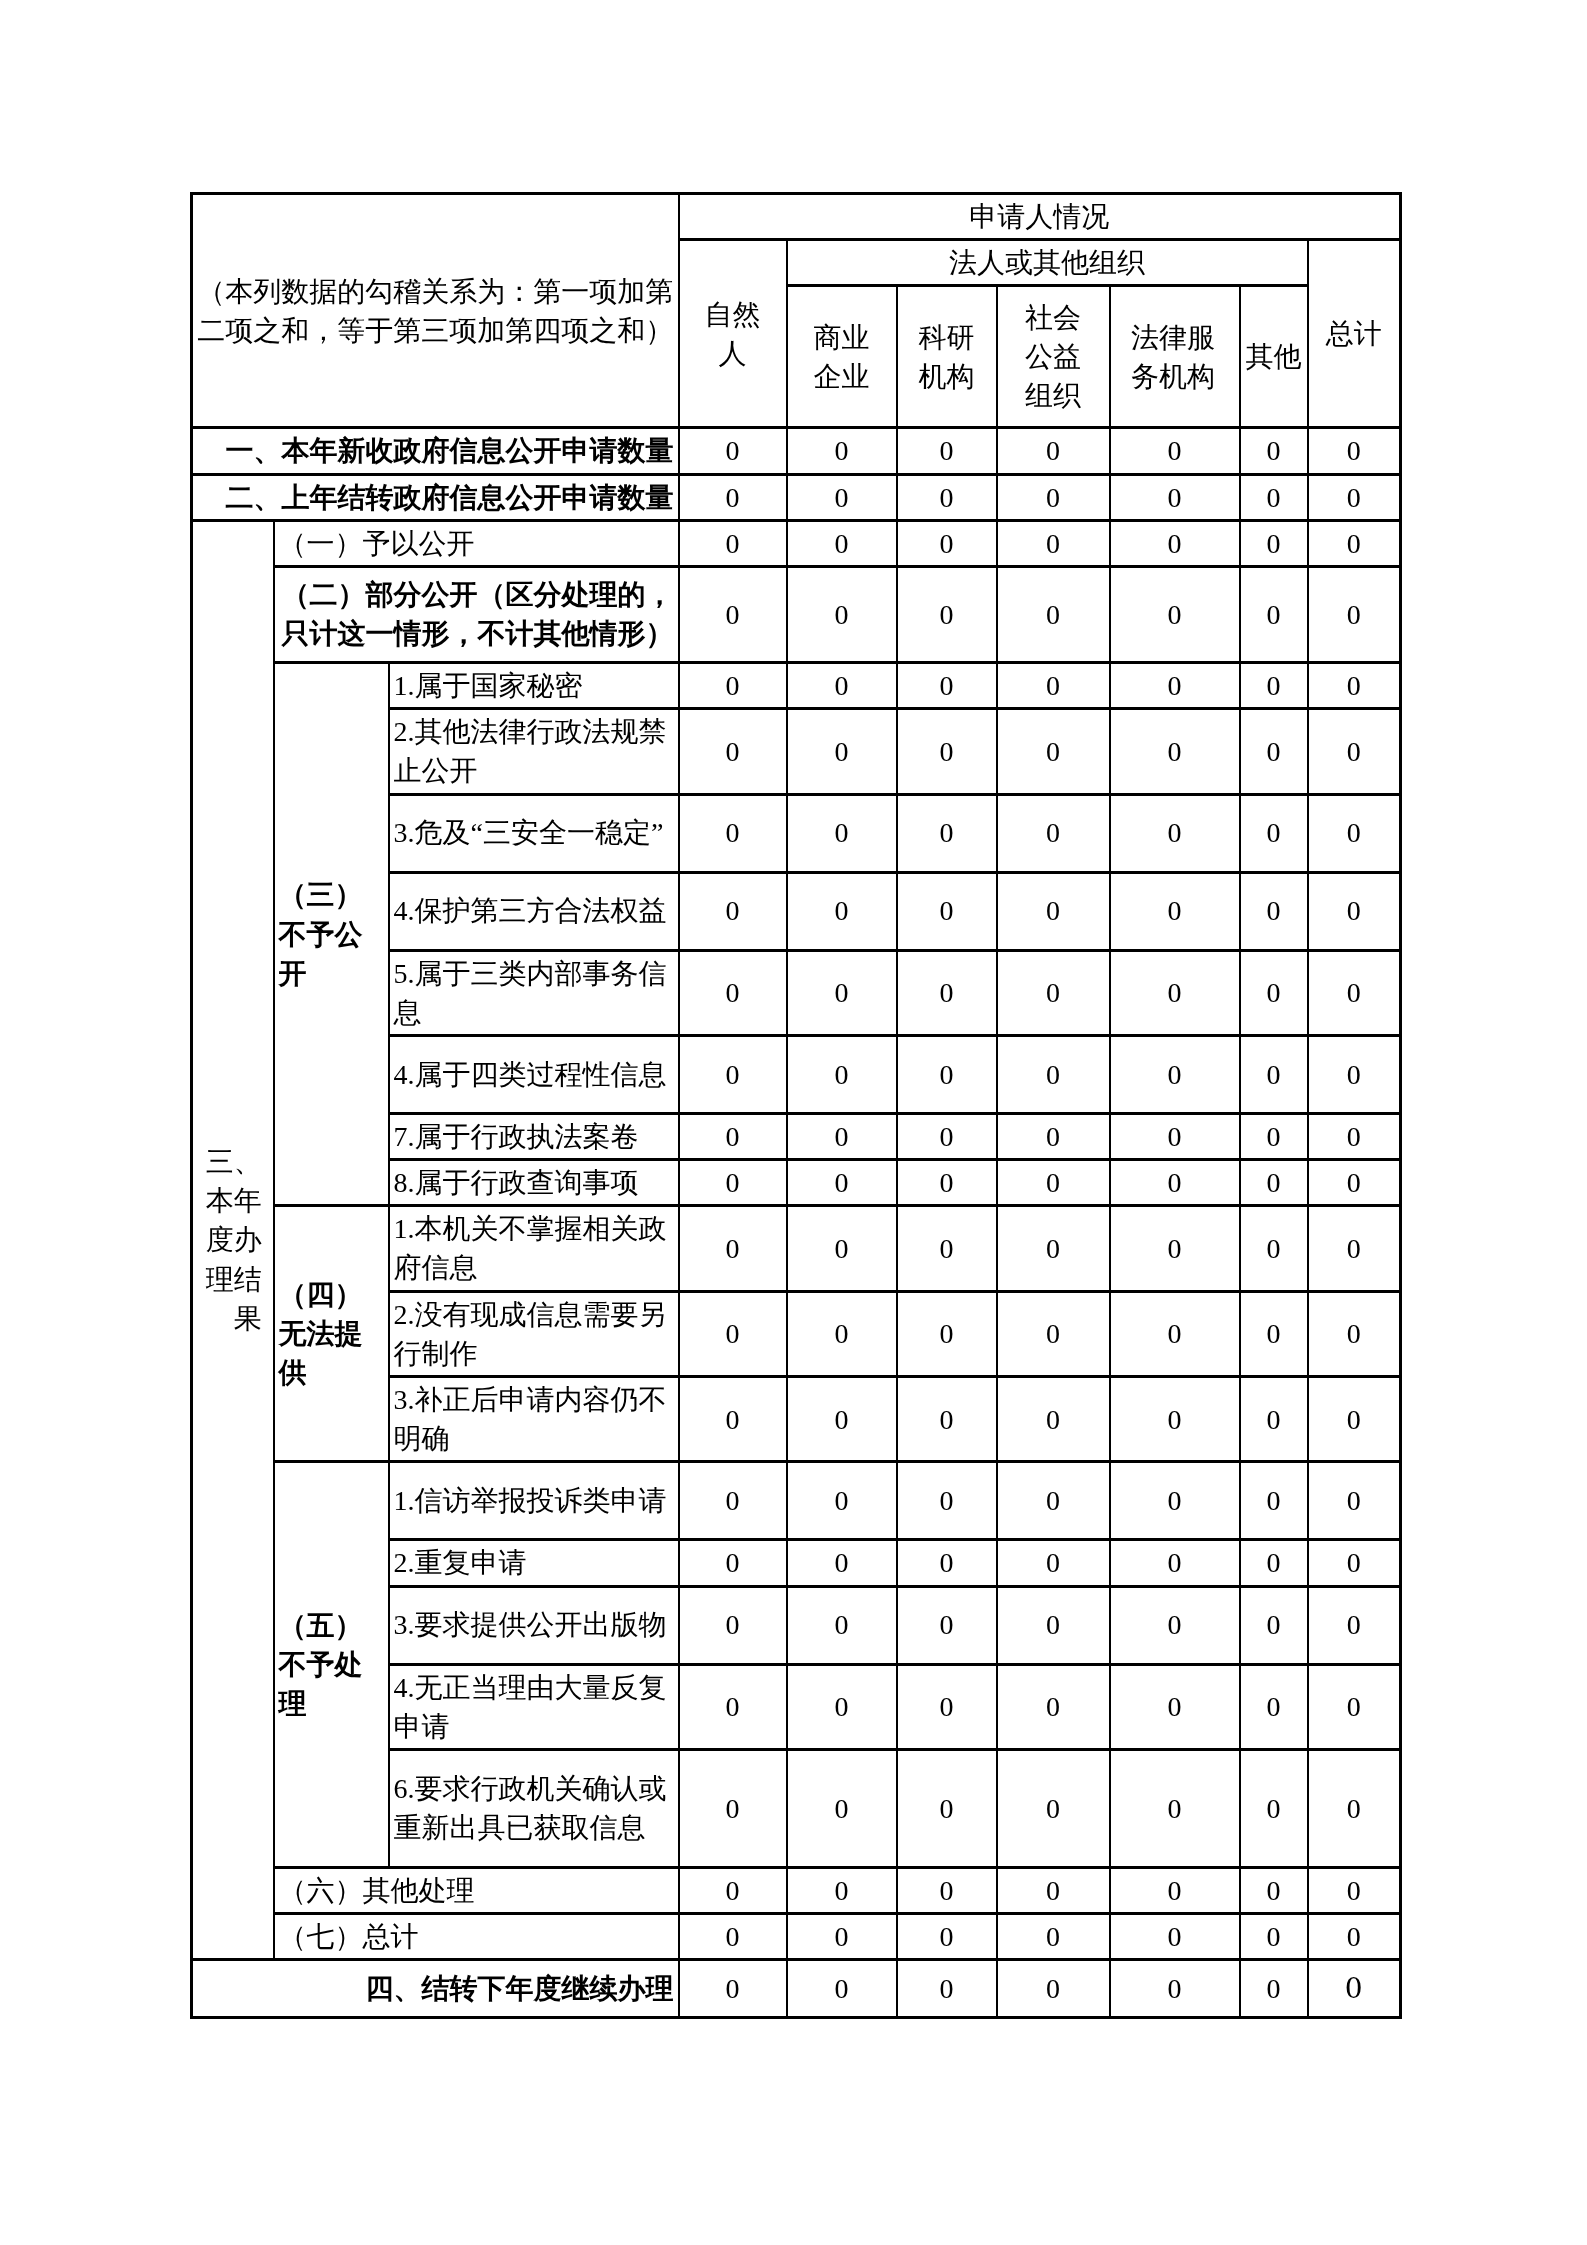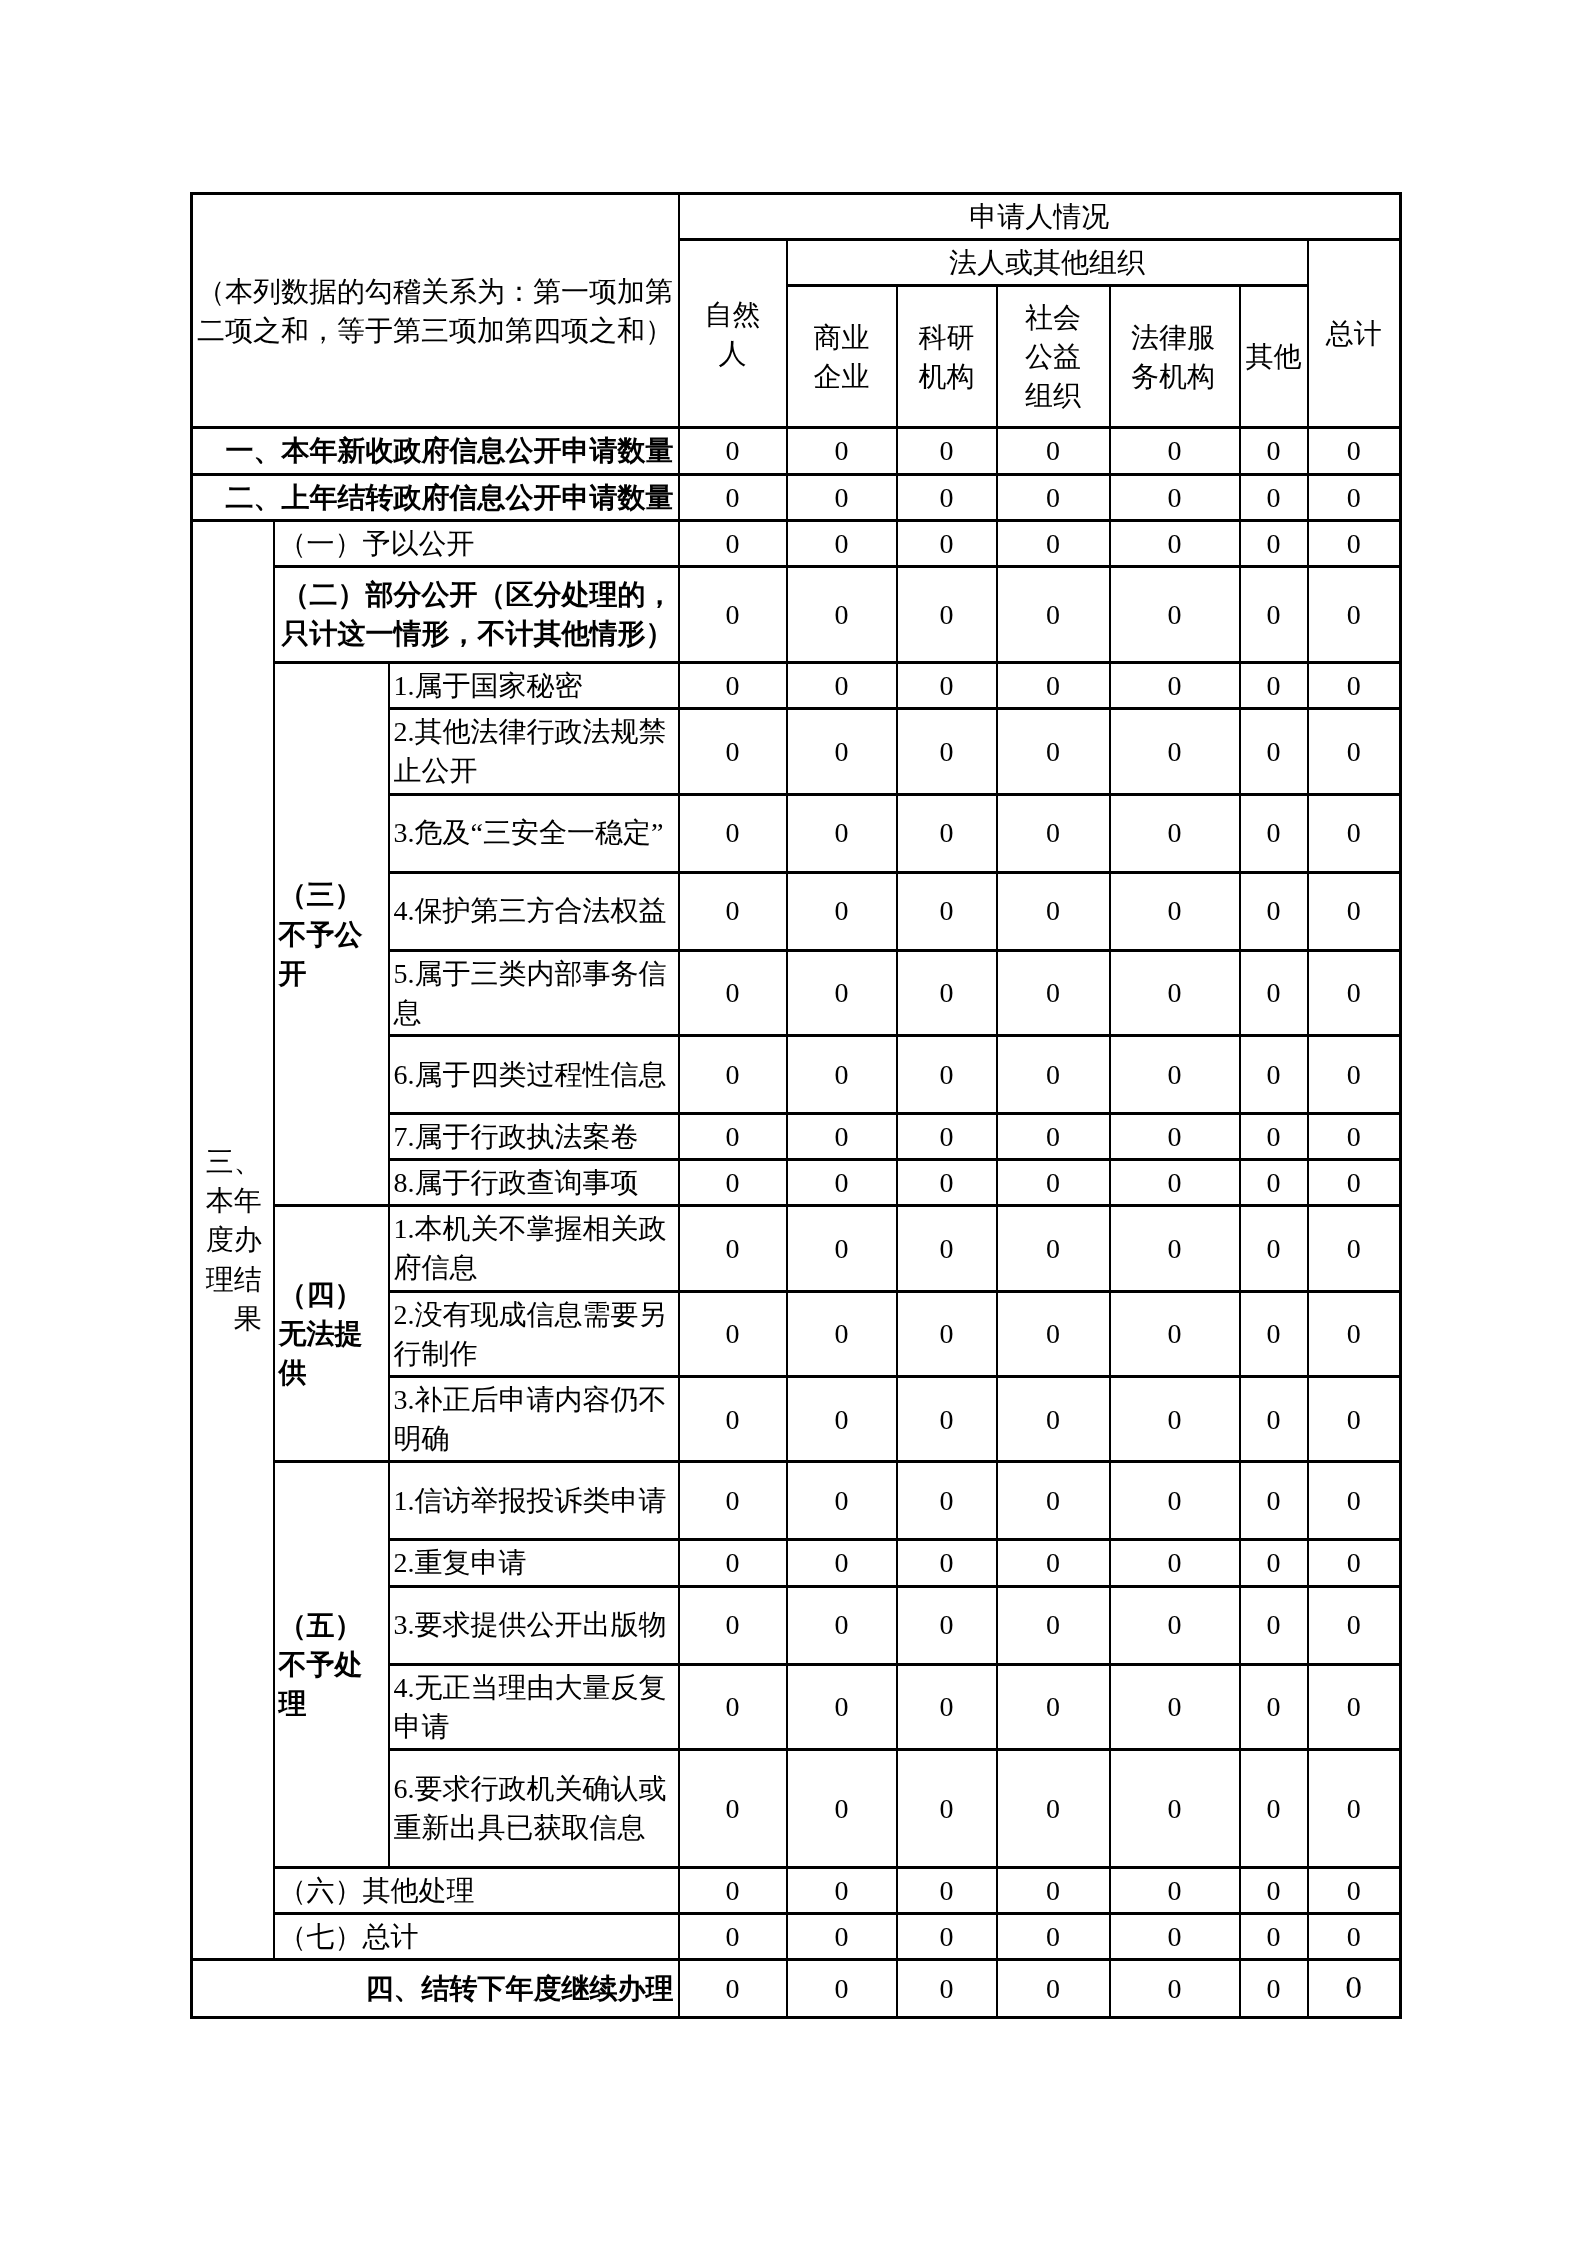--- a/index.html
+++ b/index.html
@@ -7,21 +7,21 @@
        font-family:"Liberation Serif",serif;color:#000;}
   .page{position:absolute;left:0;top:0;width:1587px;height:2245px;background:#fff;}
   table.tbl{position:absolute;left:190px;top:192px;border-collapse:collapse;
             table-layout:fixed;border:3px solid #000;}
   .tbl td{border:solid #000;border-width:3px 2px;vertical-align:middle;
           font-size:28px;line-height:1.4;padding:2px 4px;overflow:hidden;}
   
   .hdr{text-align:center;padding:2px 2px;}
   .hdr .w2{display:inline-block;width:58px;text-align:center;}
   .hdr .w3{display:inline-block;width:87px;text-align:left;}
-  .note{font-size:27px;text-align:left;padding:6px 8px;line-height:1.4;}
+  .note{font-size:27px;text-align:center;padding:6px 8px;line-height:1.4;}
   .bb-thick{border-bottom-width:4px;}
   
   .lbl{text-align:right;padding:2px 6px 2px 8px;font-weight:bold;}
   .lbl-ind{text-align:left;padding:2px 6px 2px 18px;}
   .item{text-align:left;padding:2px 9px 2px 9px;}
   .sec{ text-align:center;padding:2px 6px;line-height:1.6;}
   .sec .w2{display:inline-block;width:58px;text-align:right;}
   .grp{text-align:left;padding:2px 6px 2px 10px;line-height:1.6;font-weight:bold;}
   .grp .w3{display:inline-block;width:87px;text-align:left;}
   
@@ -157,21 +157,21 @@
   <td class="item">5.属于三类内部事务信息</td>
   <td class="v">0</td>
   <td class="v">0</td>
   <td class="v">0</td>
   <td class="v">0</td>
   <td class="v">0</td>
   <td class="v">0</td>
   <td class="v">0</td>
 </tr>
 <tr class="h78">
-  <td class="item">6.属于四类过程性信息</td>
+  <td class="item">4.属于四类过程性信息</td>
   <td class="v">0</td>
   <td class="v">0</td>
   <td class="v">0</td>
   <td class="v">0</td>
   <td class="v">0</td>
   <td class="v">0</td>
   <td class="v">0</td>
 </tr>
 <tr class="h43">
   <td class="item">7.属于行政执法案卷</td>

